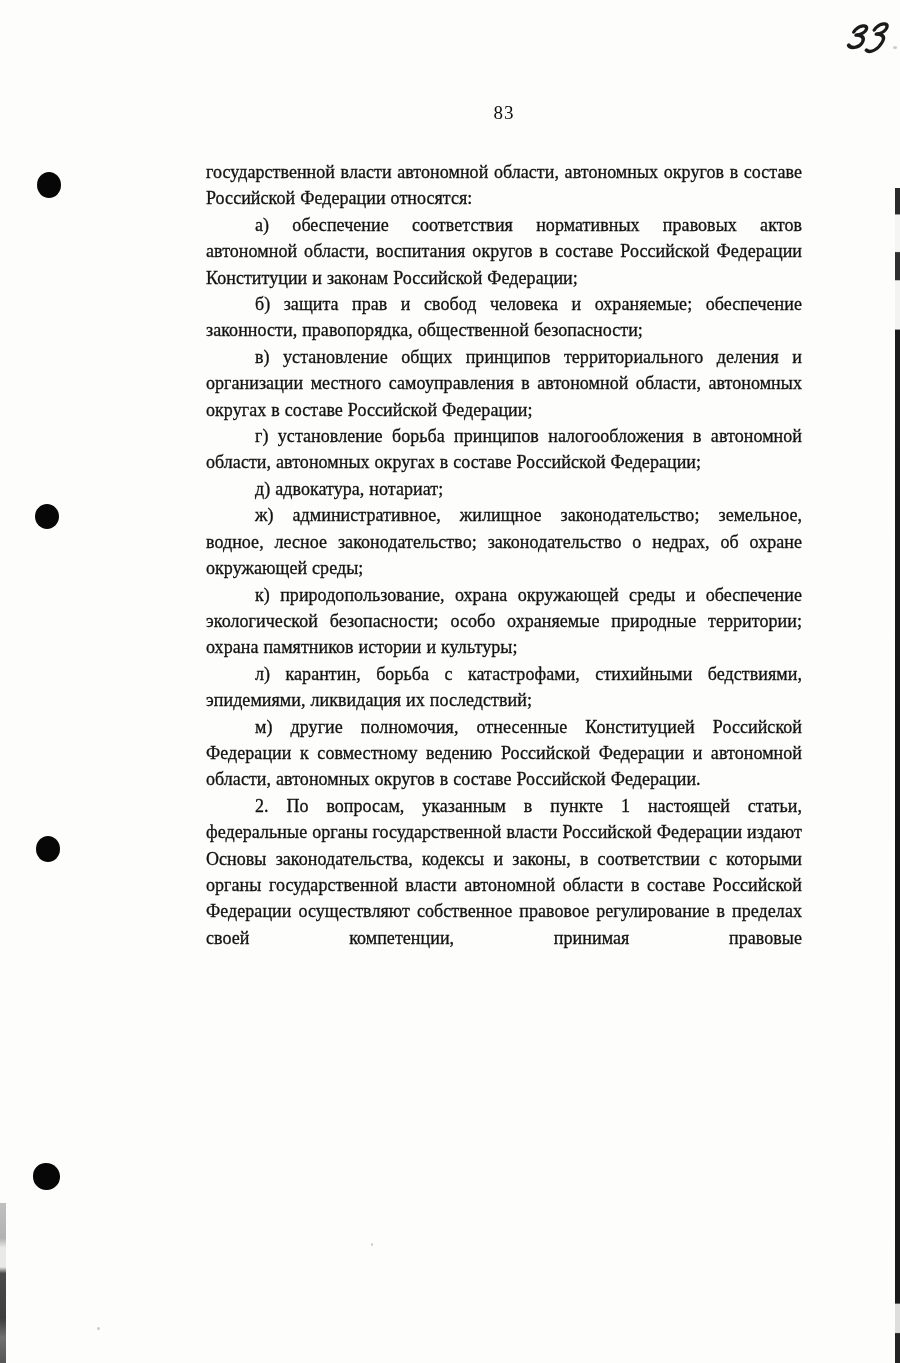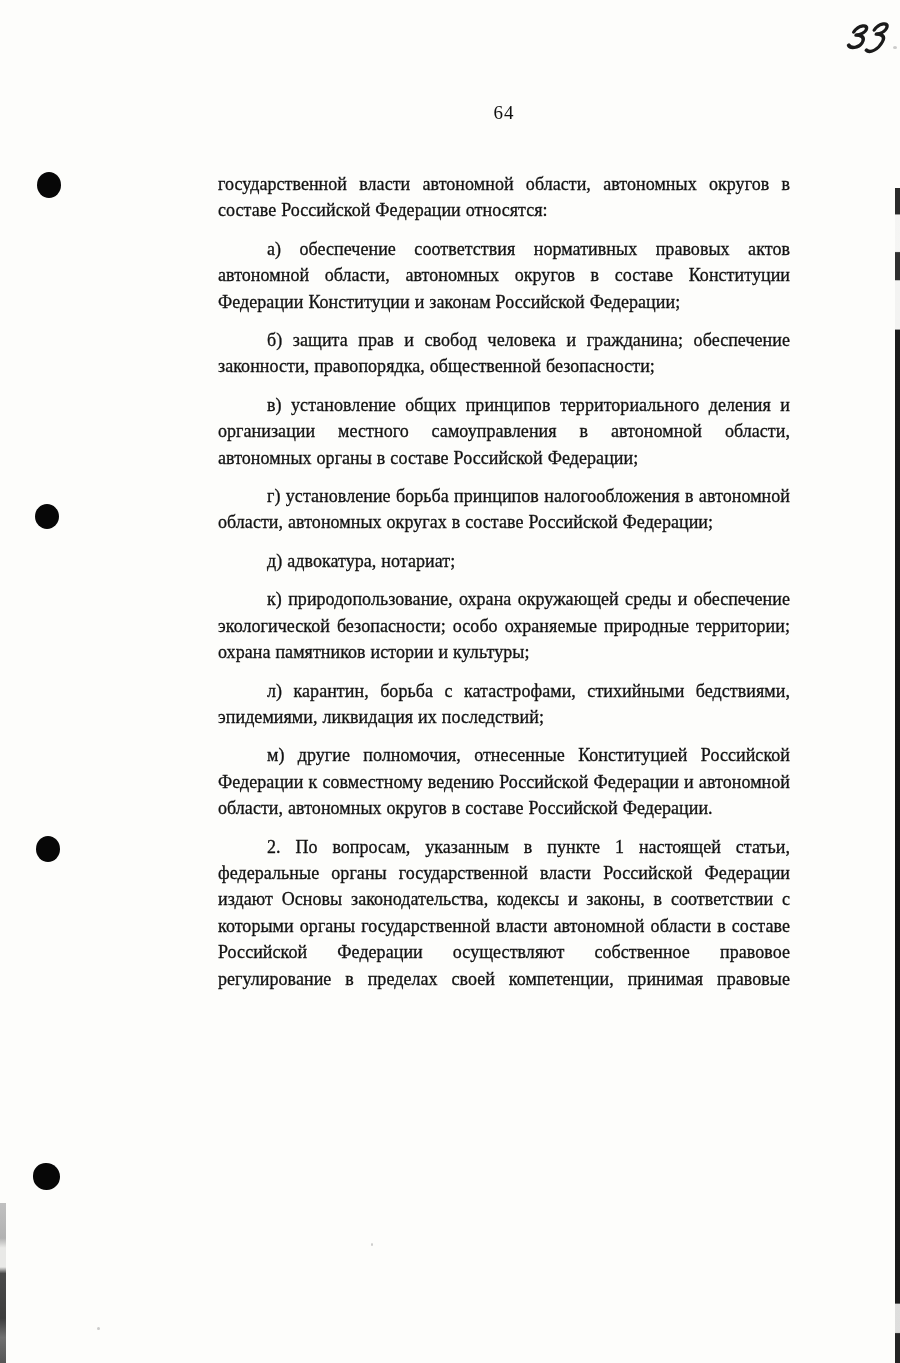--- a/index.html
+++ b/index.html
@@ -30,21 +30,21 @@
   }
 
   
   .text-block {
     position: absolute;
     top: 159px;
     left: 206px;
     width: 596px;
   }
   .text-block p {
-    margin: 12px;
+    margin: 0;
     padding: 0;
     font-size: 18px;
     line-height: 26.4px;
     text-align: justify;
     letter-spacing: 0.05px;
     word-spacing: 0.4px;
     color: #121212;
     -webkit-text-stroke: 0.3px #121212;
   }
   .text-block p.indent {
@@ -122,29 +122,30 @@
 
 <div class="page">
 
   <svg class="annotation" viewBox="0 0 54 44" aria-label="33">
     <g transform="skewX(-14) translate(10,0)" fill="none" stroke="#1b1b1b" stroke-width="3.4" stroke-linecap="round" stroke-linejoin="round">
       <path d="M9 13 C12 6, 21 5, 21 10 C21 14, 15 16, 12 16 C17 16, 22 18, 20 24 C18 29, 10 30, 7 26"></path>
       <path d="M29 11 C32 4, 41 3, 41 8 C41 13, 35 15, 32 15 C37 15, 42 17, 40 23 C38 30, 31 35, 26 31"></path>
     </g>
   </svg>
 
-  <div class="page-number">64</div>
+  <div class="page-number">83</div>
 
   <div class="text-block">
     <p>государственной власти автономной области, автономных округов в составе Российской Федерации относятся:</p>
-    <p class="indent">а) обеспечение соответствия нормативных правовых актов автономной области, автономных округов в составе Конституции Федерации Конституции и законам Российской Федерации;</p>
-    <p class="indent">б) защита прав и свобод человека и гражданина; обеспечение законности, правопорядка, общественной безопасности;</p>
-    <p class="indent">в) установление общих принципов территориального деления и организации местного самоуправления в автономной области, автономных органы в составе Российской Федерации;</p>
+    <p class="indent">а) обеспечение соответствия нормативных правовых актов автономной области, воспитания округов в составе Российской Федерации Конституции и законам Российской Федерации;</p>
+    <p class="indent">б) защита прав и свобод человека и охраняемые; обеспечение законности, правопорядка, общественной безопасности;</p>
+    <p class="indent">в) установление общих принципов территориального деления и организации местного самоуправления в автономной области, автономных округах в составе Российской Федерации;</p>
     <p class="indent">г) установление борьба принципов налогообложения в автономной области, автономных округах в составе Российской Федерации;</p>
     <p class="indent">д) адвокатура, нотариат;</p>
+    <p class="indent">ж) административное, жилищное законодательство; земельное, водное, лесное законодательство; законодательство о недрах, об охране окружающей среды;</p>
     <p class="indent">к) природопользование, охрана окружающей среды и обеспечение экологической безопасности; особо охраняемые природные территории; охрана памятников истории и культуры;</p>
     <p class="indent">л) карантин, борьба с катастрофами, стихийными бедствиями, эпидемиями, ликвидация их последствий;</p>
     <p class="indent">м) другие полномочия, отнесенные Конституцией Российской Федерации к совместному ведению Российской Федерации и автономной области, автономных округов в составе Российской Федерации.</p>
     <p class="indent justify-last">2. По вопросам, указанным в пункте 1 настоящей статьи, федеральные органы государственной власти Российской Федерации издают Основы законодательства, кодексы и законы, в соответствии с которыми органы государственной власти автономной области в составе Российской Федерации осуществляют собственное правовое регулирование в пределах своей компетенции, принимая правовые</p>
   </div>
 
   <div class="punch-dot dot-1"></div>
   <div class="punch-dot dot-2"></div>
   <div class="punch-dot dot-3"></div>
   <div class="punch-dot dot-4"></div>

